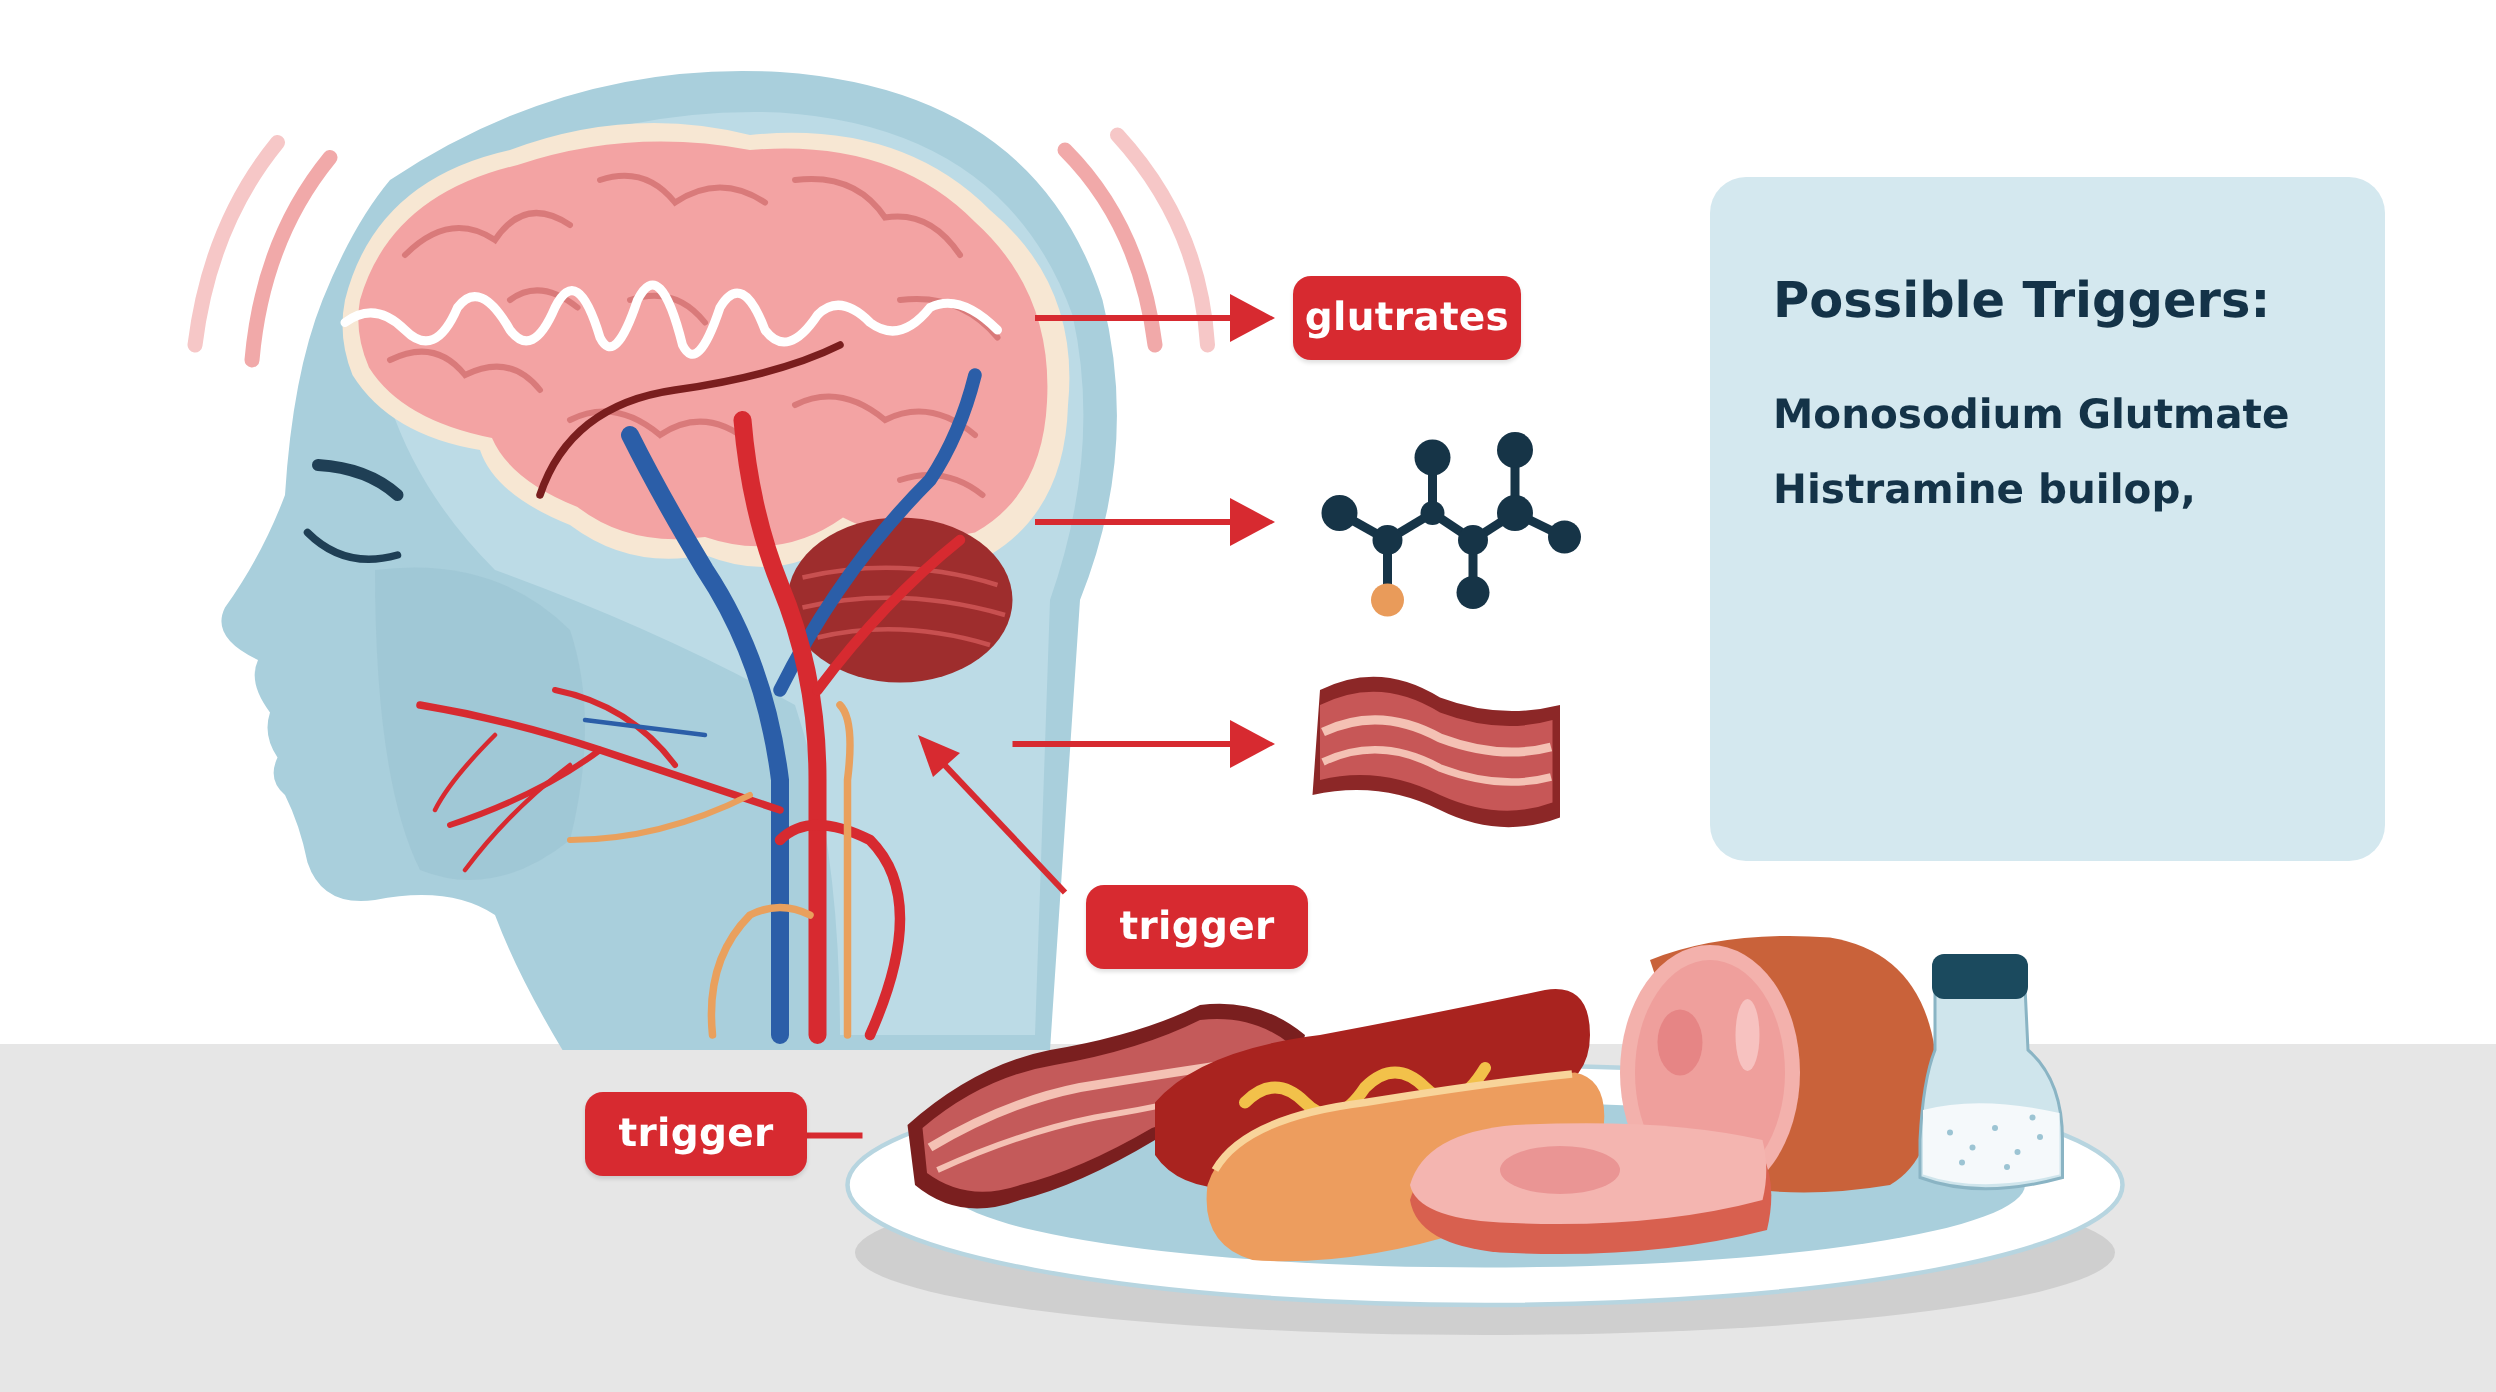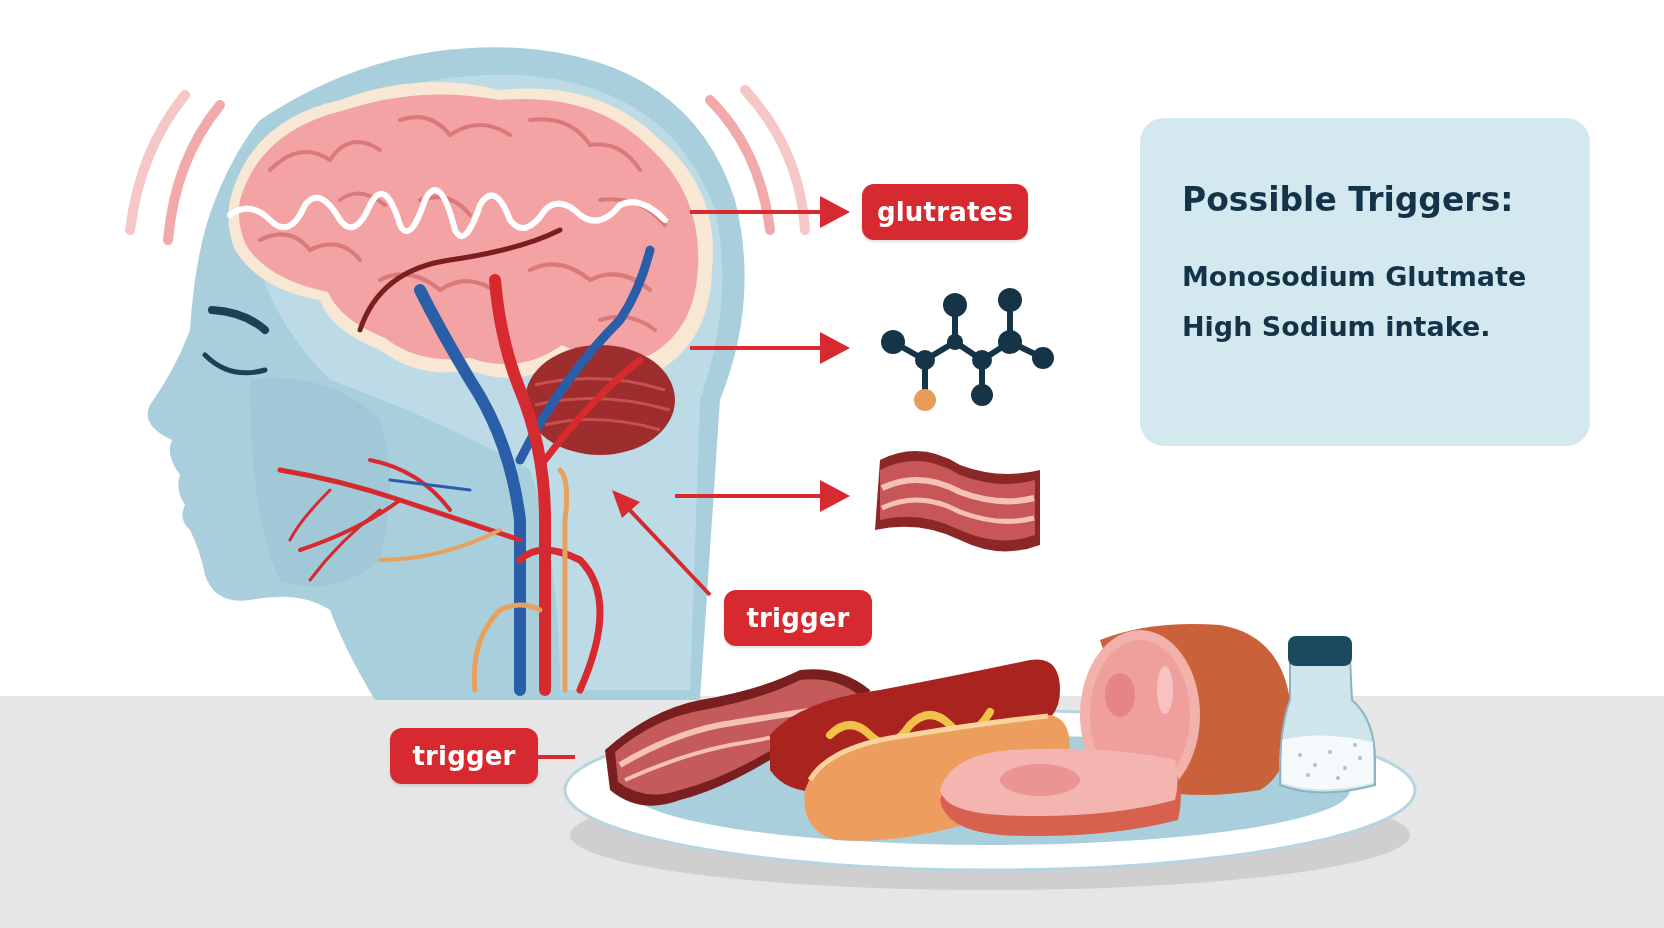--- a/index.html
+++ b/index.html
@@ -1,20 +1,20 @@
 <!DOCTYPE html>
 <html><head>
 <meta charset="utf-8">
 <style>
   html,body{margin:0;padding:0;}
   body{width:1664px;height:928px;position:relative;overflow:hidden;background:#ffffff;font-family:"DejaVu Sans","Liberation Sans",sans-serif;}
   .floor{position:absolute;left:0;top:696px;width:1664px;height:232px;background:#e6e6e6;}
   svg.art{position:absolute;left:0;top:0;}
   .label{position:absolute;background:#d72a30;color:#fff;font-weight:bold;border-radius:12px;display:flex;align-items:center;justify-content:center;font-size:26px;letter-spacing:0.2px;box-shadow:0 2px 3px rgba(0,0,0,0.12);}
-  .panel{position:absolute;left:1140px;top:118px;width:450px;height:328px;background:#d4e8ef;border-radius:24px;box-sizing:border-box;padding:56px 20px 0 42px;color:#143348;}
+  .panel{position:absolute;left:1140px;top:118px;width:450px;height:456px;background:#d4e8ef;border-radius:24px;box-sizing:border-box;padding:56px 20px 0 42px;color:#143348;}
   .panel-title{font-size:33px;font-weight:bold;line-height:52px;margin:0;}
   .panel-body{margin-top:26px;font-size:27px;font-weight:bold;line-height:50px;}
   .panel-body div{white-space:nowrap;}
 </style>
 </head>
 <body>
 
 <div class="floor"></div>
 
 <svg class="art" width="1664" height="928" viewBox="0 0 1664 928">
@@ -170,23 +170,23 @@
         <circle cx="1330" cy="752" r="2"></circle>
       <circle cx="1345" cy="768" r="2"></circle>
         <circle cx="1360" cy="758" r="2"></circle>
         <circle cx="1308" cy="775" r="2"></circle>
       <circle cx="1338" cy="778" r="2"></circle>
         <circle cx="1355" cy="745" r="2"></circle>
     </g>
   </g>
 </svg>
 
-<div class="label" style="left:862px;top:184px;width:166px;height:56px;text-align:center;">glutrates</div>
+<div class="label" style="left:862px;top:184px;width:152px;height:56px;text-align:center;">glutrates</div>
 <div class="label" style="left:724px;top:590px;width:148px;height:56px;">trigger</div>
 <div class="label" style="left:390px;top:728px;width:148px;height:56px;">trigger</div>
 
 <div class="panel">
   <div class="panel-title">Possible Triggers:</div>
   <div class="panel-body">
     <div>Monosodium Glutmate</div>
-    <div>High Sodium intake.</div>
+    <div>Histramine builop,</div>
   </div>
 </div>
 
 </body></html>

